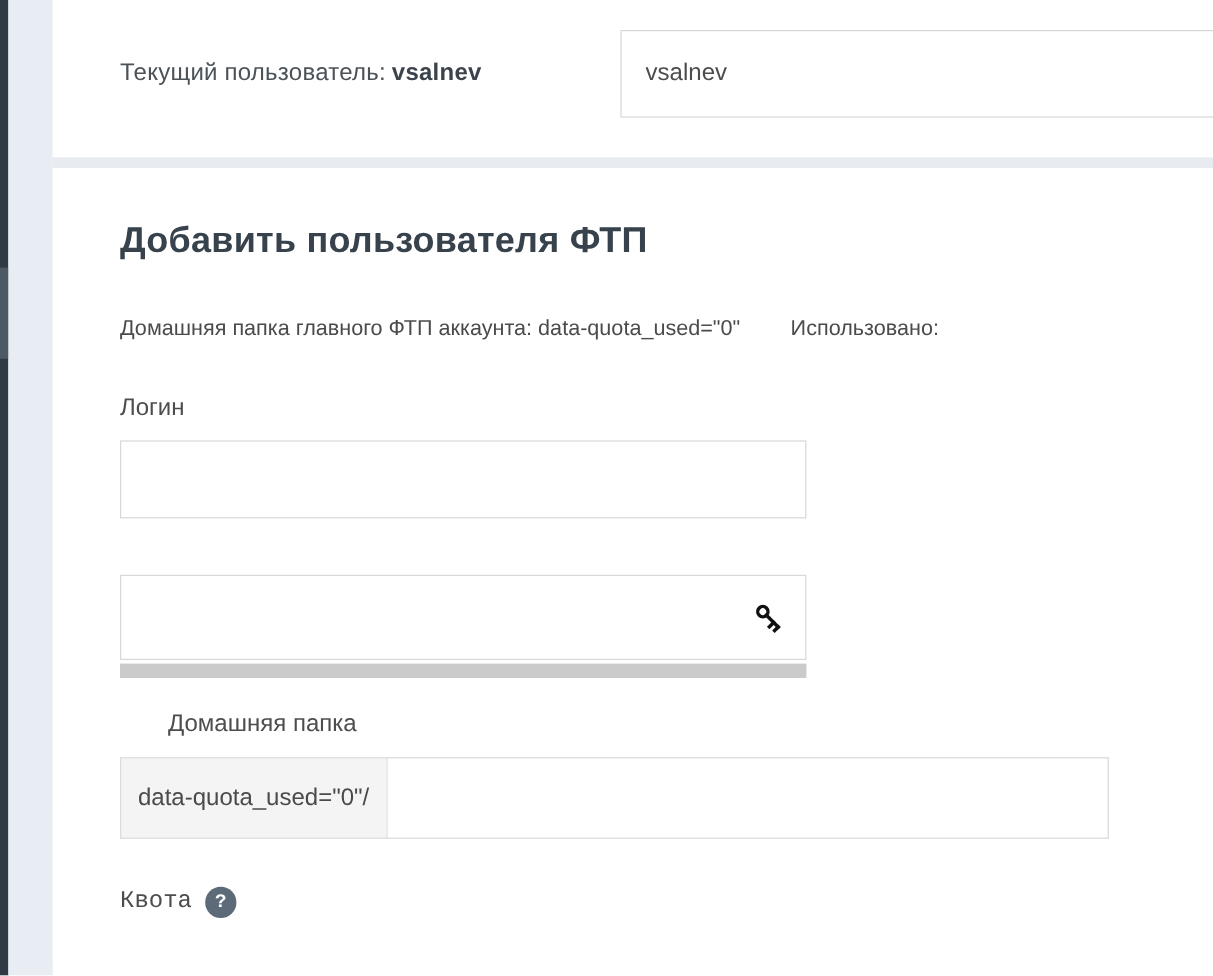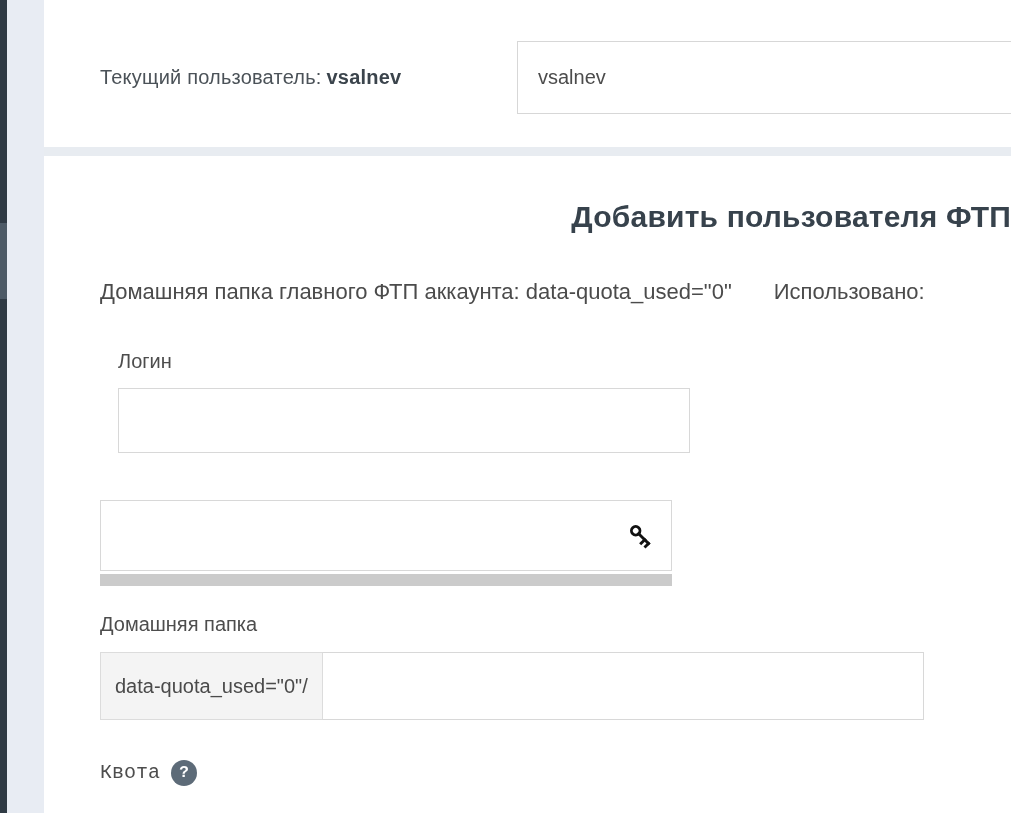--- a/index.html
+++ b/index.html
@@ -21,21 +21,21 @@
     position: absolute; left: 0; top: 223px; width: 7px; height: 76px;
     background: #4d5a66;
   }
   
   .left-strip {
     position: absolute; left: 7px; top: 0; width: 37px; height: 813px;
     background: #e8ecf3;
   }
 
   .content {
-    position: absolute; left: 44px; top: 16px; width: 967px; height: 672px;
+    position: absolute; left: 44px; top: 0; width: 967px; height: 672px;
     background: #ffffff;
   }
 
   
   .header-row {
     position: relative; height: 131px; background: #ffffff;
   }
   .current-user {
     position: absolute; left: 56px; top: 50px;
     font-size: 20px; color: #4b5258; letter-spacing: 0.2px;
@@ -54,54 +54,54 @@
     height: 9px; background: #e8ecf1;
   }
 
   
   .card {
     position: relative; background: #ffffff; padding: 44px 0 0 56px;
     height: 663px;
   }
   .card h1 {
     font-size: 30px; font-weight: 700; color: #37424c;
-    letter-spacing: 0.2px; margin-bottom: 45px; text-align: right;
+    letter-spacing: 0.2px; margin-bottom: 45px;
   }
   .info-line {
-    font-size: 22px; color: #4b4b4b; white-space: nowrap; margin-bottom: 45px;
+    font-size: 18px; color: #4b4b4b; white-space: nowrap; margin-bottom: 45px;
   }
   .info-line .info-used { margin-left: 42px; }
 
   .field-label {
     font-size: 20px; color: #4d4d4d; display: block;
   }
 
   .login-block .field-label { margin-bottom: 15px; }
   .text-input {
     display: block; width: 572px; height: 65px;
     border: 1.5px solid #d8d8d8; background: #fff; outline: none;
     font-family: "Liberation Sans", "DejaVu Sans", sans-serif;
     font-size: 20px; color: #4c4c4c; padding: 0 18px;
   }
-  .login-block { margin-bottom: 47px; margin-left: 18px; }
+  .login-block { margin-bottom: 47px; }
 
   .password-block .field-label { margin-bottom: 15px; }
   .password-wrap { position: relative; width: 572px; }
   .password-wrap .text-input { height: 71px; padding-right: 60px; }
   .key-btn {
     position: absolute; right: 14px; top: 19px; width: 34px; height: 34px;
     border: none; background: transparent; cursor: pointer; padding: 0;
     display: flex; align-items: center; justify-content: center;
   }
   .strength-bar {
     width: 572px; height: 12px; background: #cbcbcb; margin-top: 3px;
   }
   .password-block { margin-bottom: 27px; }
 
-  .home-block .field-label { margin-bottom: 16px; }
+  .home-block .field-label { margin-bottom: 16px; margin-left: 40px; }
   .input-group { display: flex; width: 824px; height: 68px; }
   .input-addon {
     display: flex; align-items: center;
     background: #f4f4f4; border: 1.5px solid #dcdcdc; border-right: none;
     padding: 0 14px; font-size: 20px; color: #4a4a4a; white-space: nowrap;
   }
   .input-group .text-input { flex: 1; height: 68px; width: auto; border-left: 1.5px solid #dcdcdc; }
   .home-block { margin-bottom: 38px; }
 
   .quota-block { display: flex; align-items: center; font-family: Liberation Mono, monospace; }

